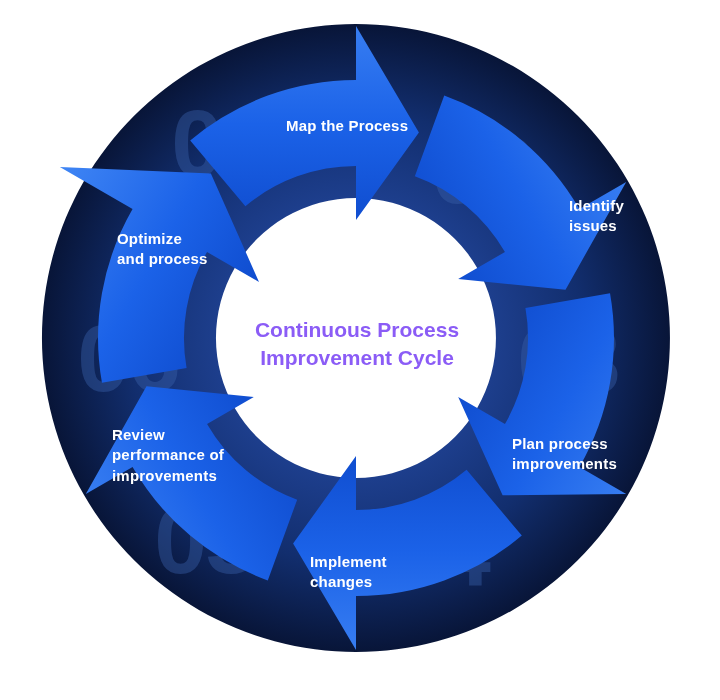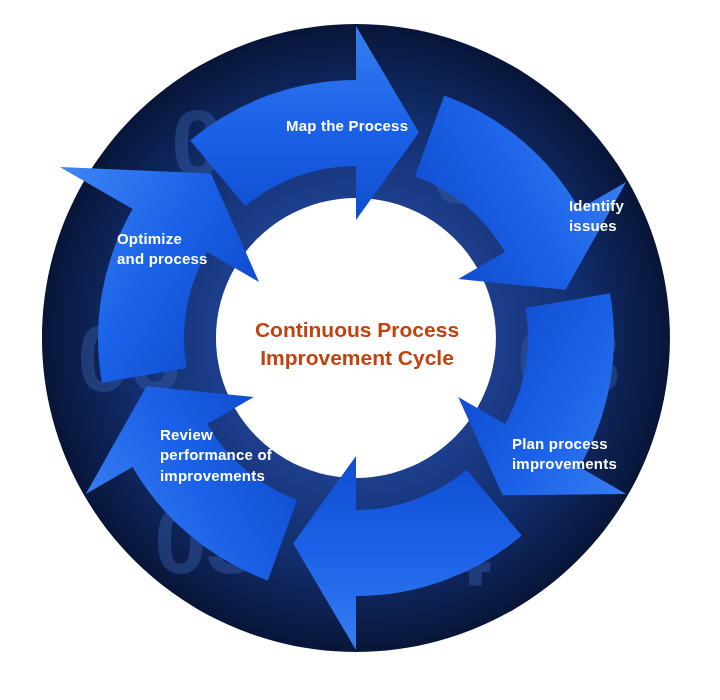--- a/index.html
+++ b/index.html
@@ -17,21 +17,21 @@
     font-size:15px;
     font-weight:bold;
     line-height:1.35;
     white-space:pre-line;
     letter-spacing:0.2px;
   }
   .diagram-title{
     position:absolute;
     left:197px;top:316px;width:320px;
     text-align:center;
-    color:#c2410c;
+    color:#8b5cf6;
     font-size:21px;
     font-weight:bold;
     line-height:1.35;
     white-space:pre-line;
   }
   .big-number{
     font-family:"Liberation Sans", sans-serif;
     font-weight:bold;
     font-size:95px;
     fill:#3a61ab;
@@ -98,22 +98,24 @@
   </svg>
 
   <div class="step-label" style="left:286px;top:116px;">Map the Process</div>
 
   <div class="step-label" style="left:527px;top:196px;margin-left:42px;">Identify
 issues</div>
 
   <div class="step-label" style="left:512px;top:434px;">Plan process
 improvements</div>
 
+  <div class="step-label" style="left:310px;top:552px;">Implement
+changes</div>
 
-  <div class="step-label" style="left:112px;top:425px;margin-left:48px;">Review
+  <div class="step-label" style="left:112px;top:425px;">Review
 performance of
 improvements</div>
 
   <div class="step-label" style="left:117px;top:229px;">Optimize
 and process</div>
 
   <div class="diagram-title">Continuous Process
 Improvement Cycle</div>
 
 </div>

